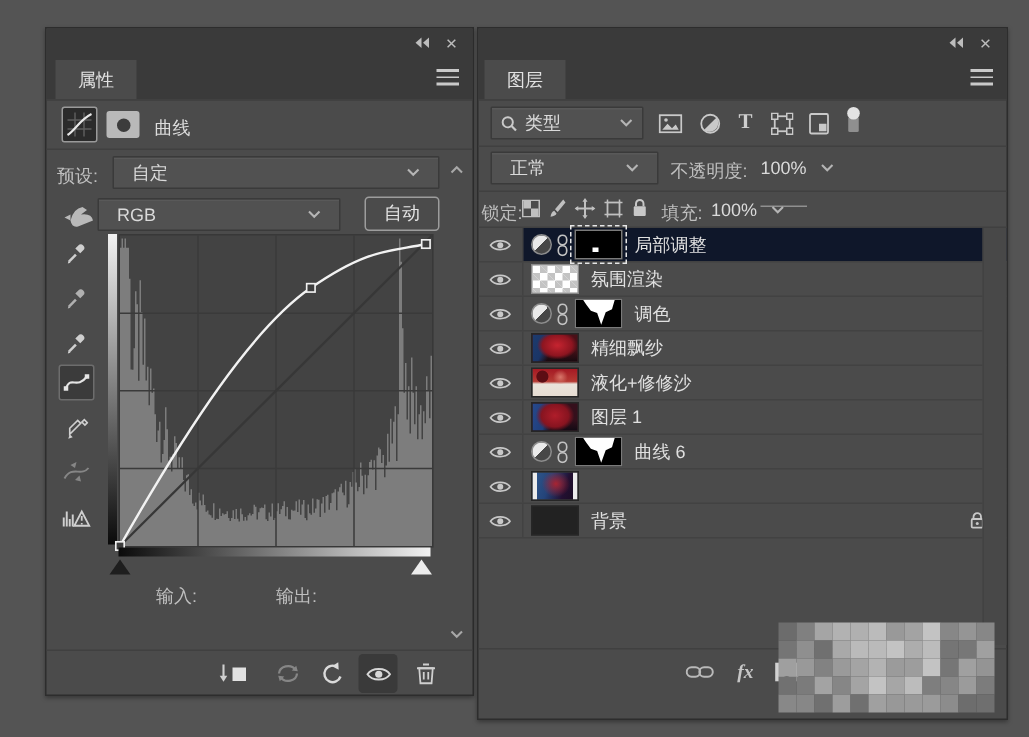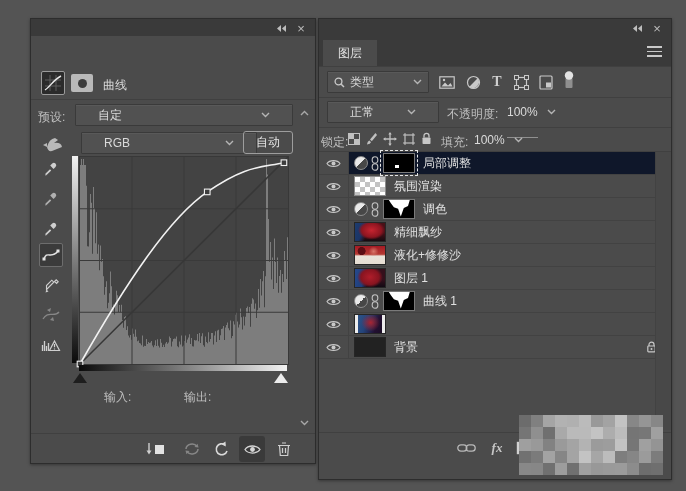--- a/index.html
+++ b/index.html
@@ -14,21 +14,21 @@
             border-bottom:1px solid #404040;}
   .tab{position:absolute;top:4px;height:26px;line-height:26px;padding:0 15px;background:#4b4b4b;
        color:#e2e2e2;}
   .winbtn{position:absolute;top:3px;width:16px;height:12px;display:flex;align-items:center;
           justify-content:center;color:#bdbdbd;}
   .hamb{position:absolute;width:15px;height:11px;display:flex;flex-direction:column;justify-content:space-between;}
   .hamb i{display:block;height:1.6px;background:#c9c9c9;}
   .lbl{color:#bfbfbf;}
   .dd{position:absolute;background:#515151;border:1px solid #3a3a3a;border-radius:1px;
       box-shadow:inset 0 1px 0 rgba(255,255,255,.05);display:flex;align-items:center;
-      padding:0 22px;box-sizing:border-box;color:#dadada;}
+      padding:0 12px;box-sizing:border-box;color:#dadada;}
   .dd .chev{margin-left:auto;}
   .chev svg{display:block;}
   .underv{border-bottom:1px solid #909090;padding-bottom:18px;color:#dadada;}
   .divider{position:absolute;left:0;right:0;height:1px;background:#404040;}
   
   #vgrad{background:linear-gradient(to bottom,#f2f2f2,#0a0a0a);}
   #hgrad{background:linear-gradient(to right,#0a0a0a,#f2f2f2);}
   #plotwrap{background:#434343;border:1px solid #383838;}
   .tri{width:0;height:0;border-left:7px solid transparent;border-right:7px solid transparent;}
   
@@ -94,20 +94,28 @@
   <div class="panel" style="left:30px;top:18px;width:286px;height:446px;">
     <div class="titlebar">
       <span class="winbtn" style="right:26px;">
         <svg width="11" height="9" viewBox="0 0 11 9">
             <polygon points="5,1 5,8 1,4.5" fill="#bdbdbd"></polygon>
             <polygon points="10,1 10,8 6,4.5" fill="#bdbdbd"></polygon>
           </svg>
       </span>
       <span class="winbtn" style="right:6px;font-size:13px;">×</span>
     </div>
+    <div class="tabstrip">
+      <span class="tab" style="left:6px;">属性</span>
+      <span class="hamb" style="right:9px;top:10px;">
+          <i></i>
+          <i></i>
+          <i></i>
+        </span>
+    </div>
 
     <div class="abs" style="left:10px;top:52px;width:24px;height:24px;background:#2b2b2b;border:1px solid #9a9a9a;border-radius:2px;box-sizing:border-box;display:flex;align-items:center;justify-content:center;">
       <svg width="18" height="18" viewBox="0 0 18 18">
         <path d="M6 1v16M12 1v16M1 6h16M1 12h16" stroke="#5e5e5e" stroke-width="1"></path>
         <path d="M1 16 C6 13 9 6 17 2" stroke="#e8e8e8" stroke-width="1.4" fill="none"></path>
       </svg>
     </div>
     <div class="abs" style="left:40px;top:55px;width:22px;height:18px;background:#b9b9b9;border-radius:2px;display:flex;align-items:center;justify-content:center;">
       <span style="width:9px;height:9px;border-radius:50%;background:#3c3c3c;display:block;"></span>
     </div>
@@ -128,21 +136,21 @@
           <polyline points="1,5 4.5,1.5 8,5" fill="none" stroke="#a8a8a8" stroke-width="1.4"></polyline>
         </svg>
     </span>
 
     <div class="abs" style="left:8px;top:112px;width:26px;height:24px;">
       <svg width="26" height="24" viewBox="0 0 26 24">
         <path d="M8 16 q2-8 8-9 l3 2 -4 3 q7-1 8 4 l-10 4 q-4 1 -5-4z" fill="#b9b9b9"></path>
         <polygon points="4,14 8,12 8,16" fill="#b9b9b9"></polygon>
       </svg>
     </div>
-    <div class="dd" style="left:50px;top:113px;width:176px;height:22px;">
+    <div class="dd" style="left:34px;top:113px;width:162px;height:22px;">
       <span>RGB</span>
       <span class="chev">
         <svg width="9" height="6" viewBox="0 0 9 6">
             <polyline points="1,1 4.5,4.5 8,1" fill="none" stroke="#b5b5b5" stroke-width="1.4"></polyline>
           </svg>
       </span>
     </div>
     <div class="abs" style="left:212px;top:112px;width:50px;height:23px;border:1px solid #9d9d9d;border-radius:3px;box-sizing:border-box;text-align:center;line-height:21px;color:#e4e4e4;">自动</div>
 
     <div class="toolbtn" style="top:138px;">
@@ -490,21 +498,21 @@
             <span class="adj-circle"></span>
             <span class="linkicon">
               <svg width="8" height="15" viewBox="0 0 8 15">
                 <rect x="1.2" y="0.8" width="5.6" height="6.4" rx="2.8" fill="none" stroke="#c2c2c2" stroke-width="1.1"></rect>
                 <rect x="1.2" y="7.8" width="5.6" height="6.4" rx="2.8" fill="none" stroke="#c2c2c2" stroke-width="1.1"></rect>
               </svg>
             </span>
             <span class="mask mask-blob">
               <span class="blob"></span>
             </span>
-            <span class="lname">曲线 1</span>
+            <span class="lname">曲线 6</span>
           </div>
         </div>
         <div class="lrow">
           <div class="eyecell">
             <svg width="15" height="11" viewBox="0 0 15 11">
               <path d="M1 5.5C3.6 1.6 11.4 1.6 14 5.5C11.4 9.4 3.6 9.4 1 5.5Z" fill="none" stroke="#c8c8c8" stroke-width="1.1"></path>
               <circle cx="7.5" cy="5.5" r="2" fill="#c8c8c8"></circle>
             </svg>
           </div>
           <div class="rowbody">

